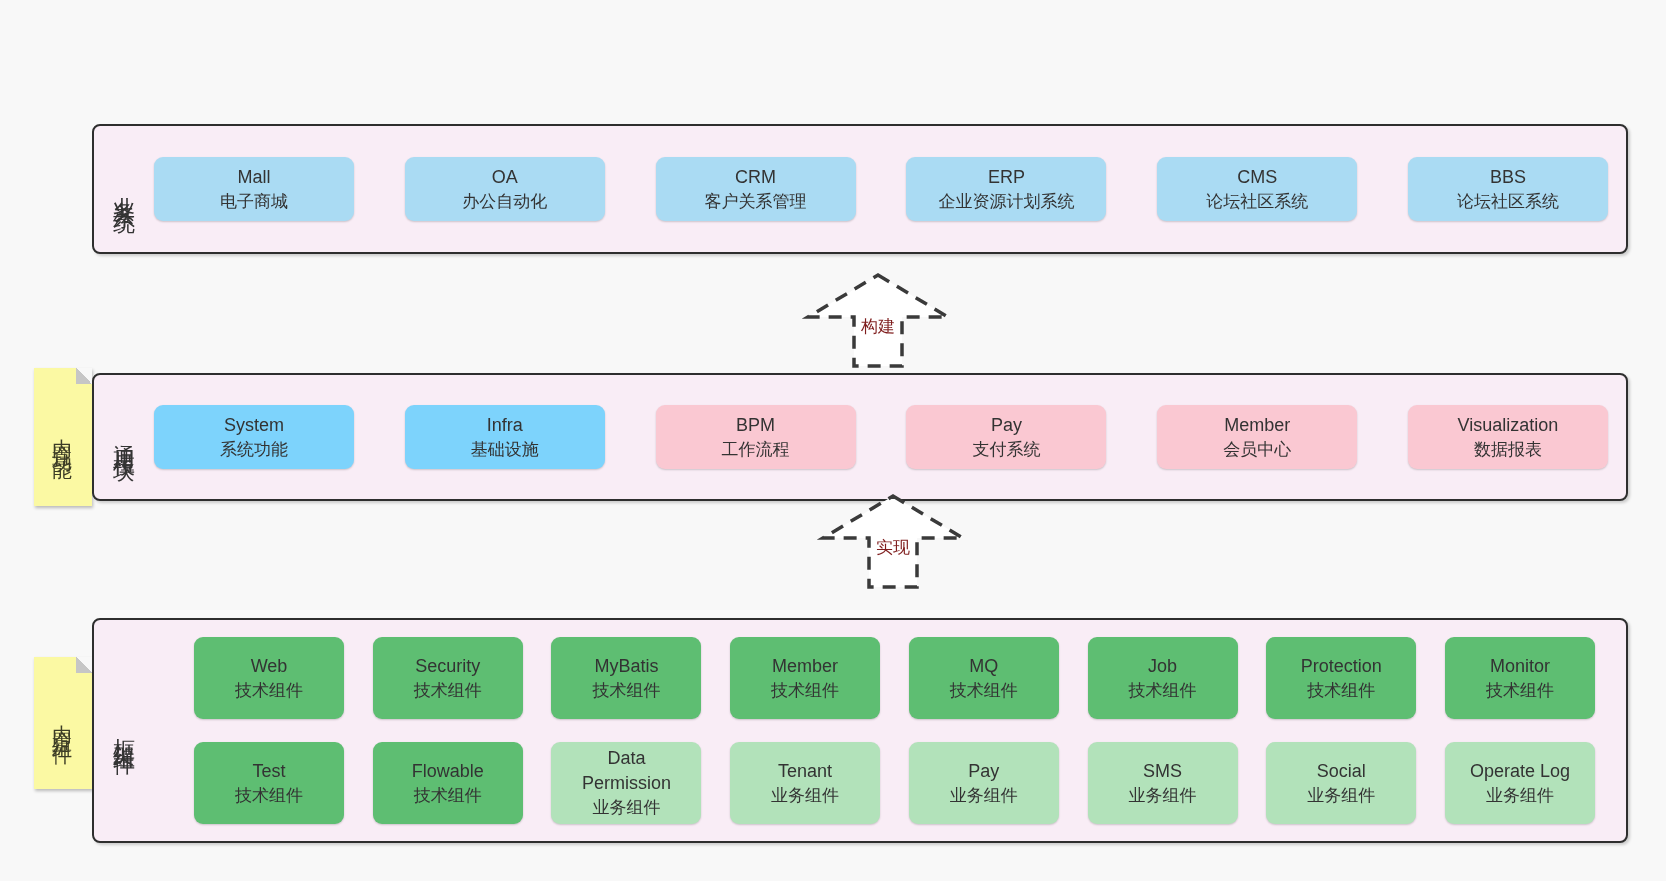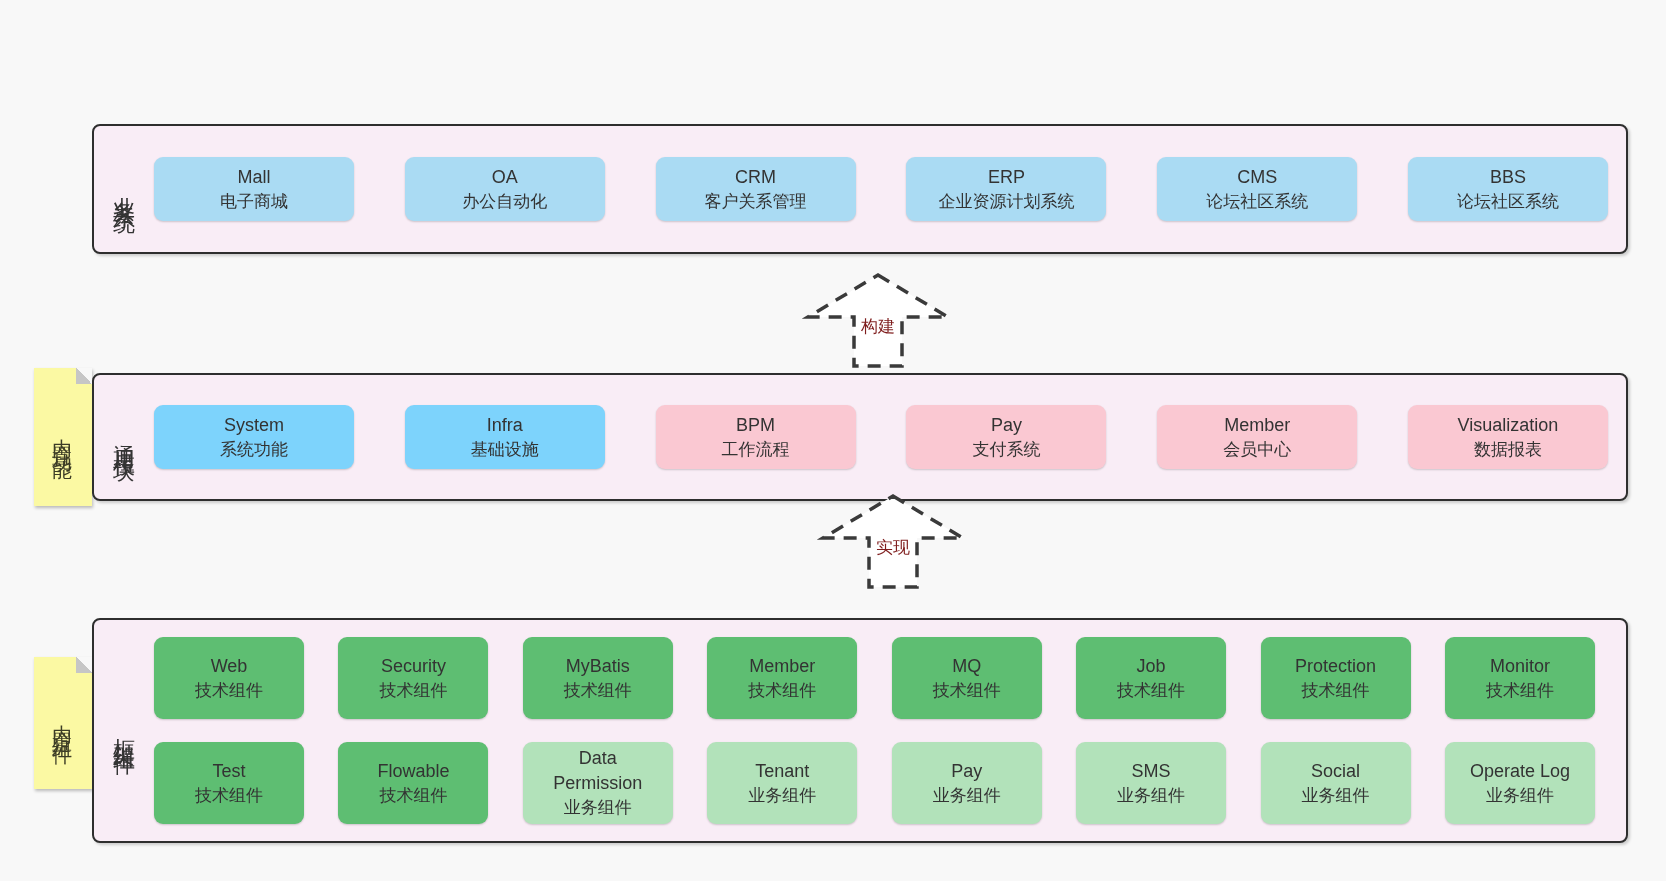--- a/index.html
+++ b/index.html
@@ -11,21 +11,21 @@
   }
   
   .layer{
     position:absolute;left:92px;width:1536px;box-sizing:border-box;
     background:#f9edf6;border:2px solid #2e2e2e;border-radius:8px;
     box-shadow:2px 2px 3px rgba(0,0,0,0.18);
     display:flex;align-items:center;
   }
   #layer-business{top:124px;height:130px;}
   #layer-modules{top:373px;height:128px;}
-  #layer-components{top:618px;height:225px;}
+  #layer-components{top:618px;height:225px;gap:40px;}
   .layer-label{
     flex:0 0 44px;margin-left:8px;
     writing-mode:vertical-rl;text-orientation:upright;
     font-size:22px;letter-spacing:5px;color:#333;
     display:flex;align-items:center;justify-content:center;
     white-space:nowrap;
   }
   .boxes-area{flex:1;display:flex;justify-content:space-between;align-items:center;
     padding-left:8px;padding-right:18px;}
   #layer-components .inner-col{flex:1;display:flex;flex-direction:column;gap:23px;

